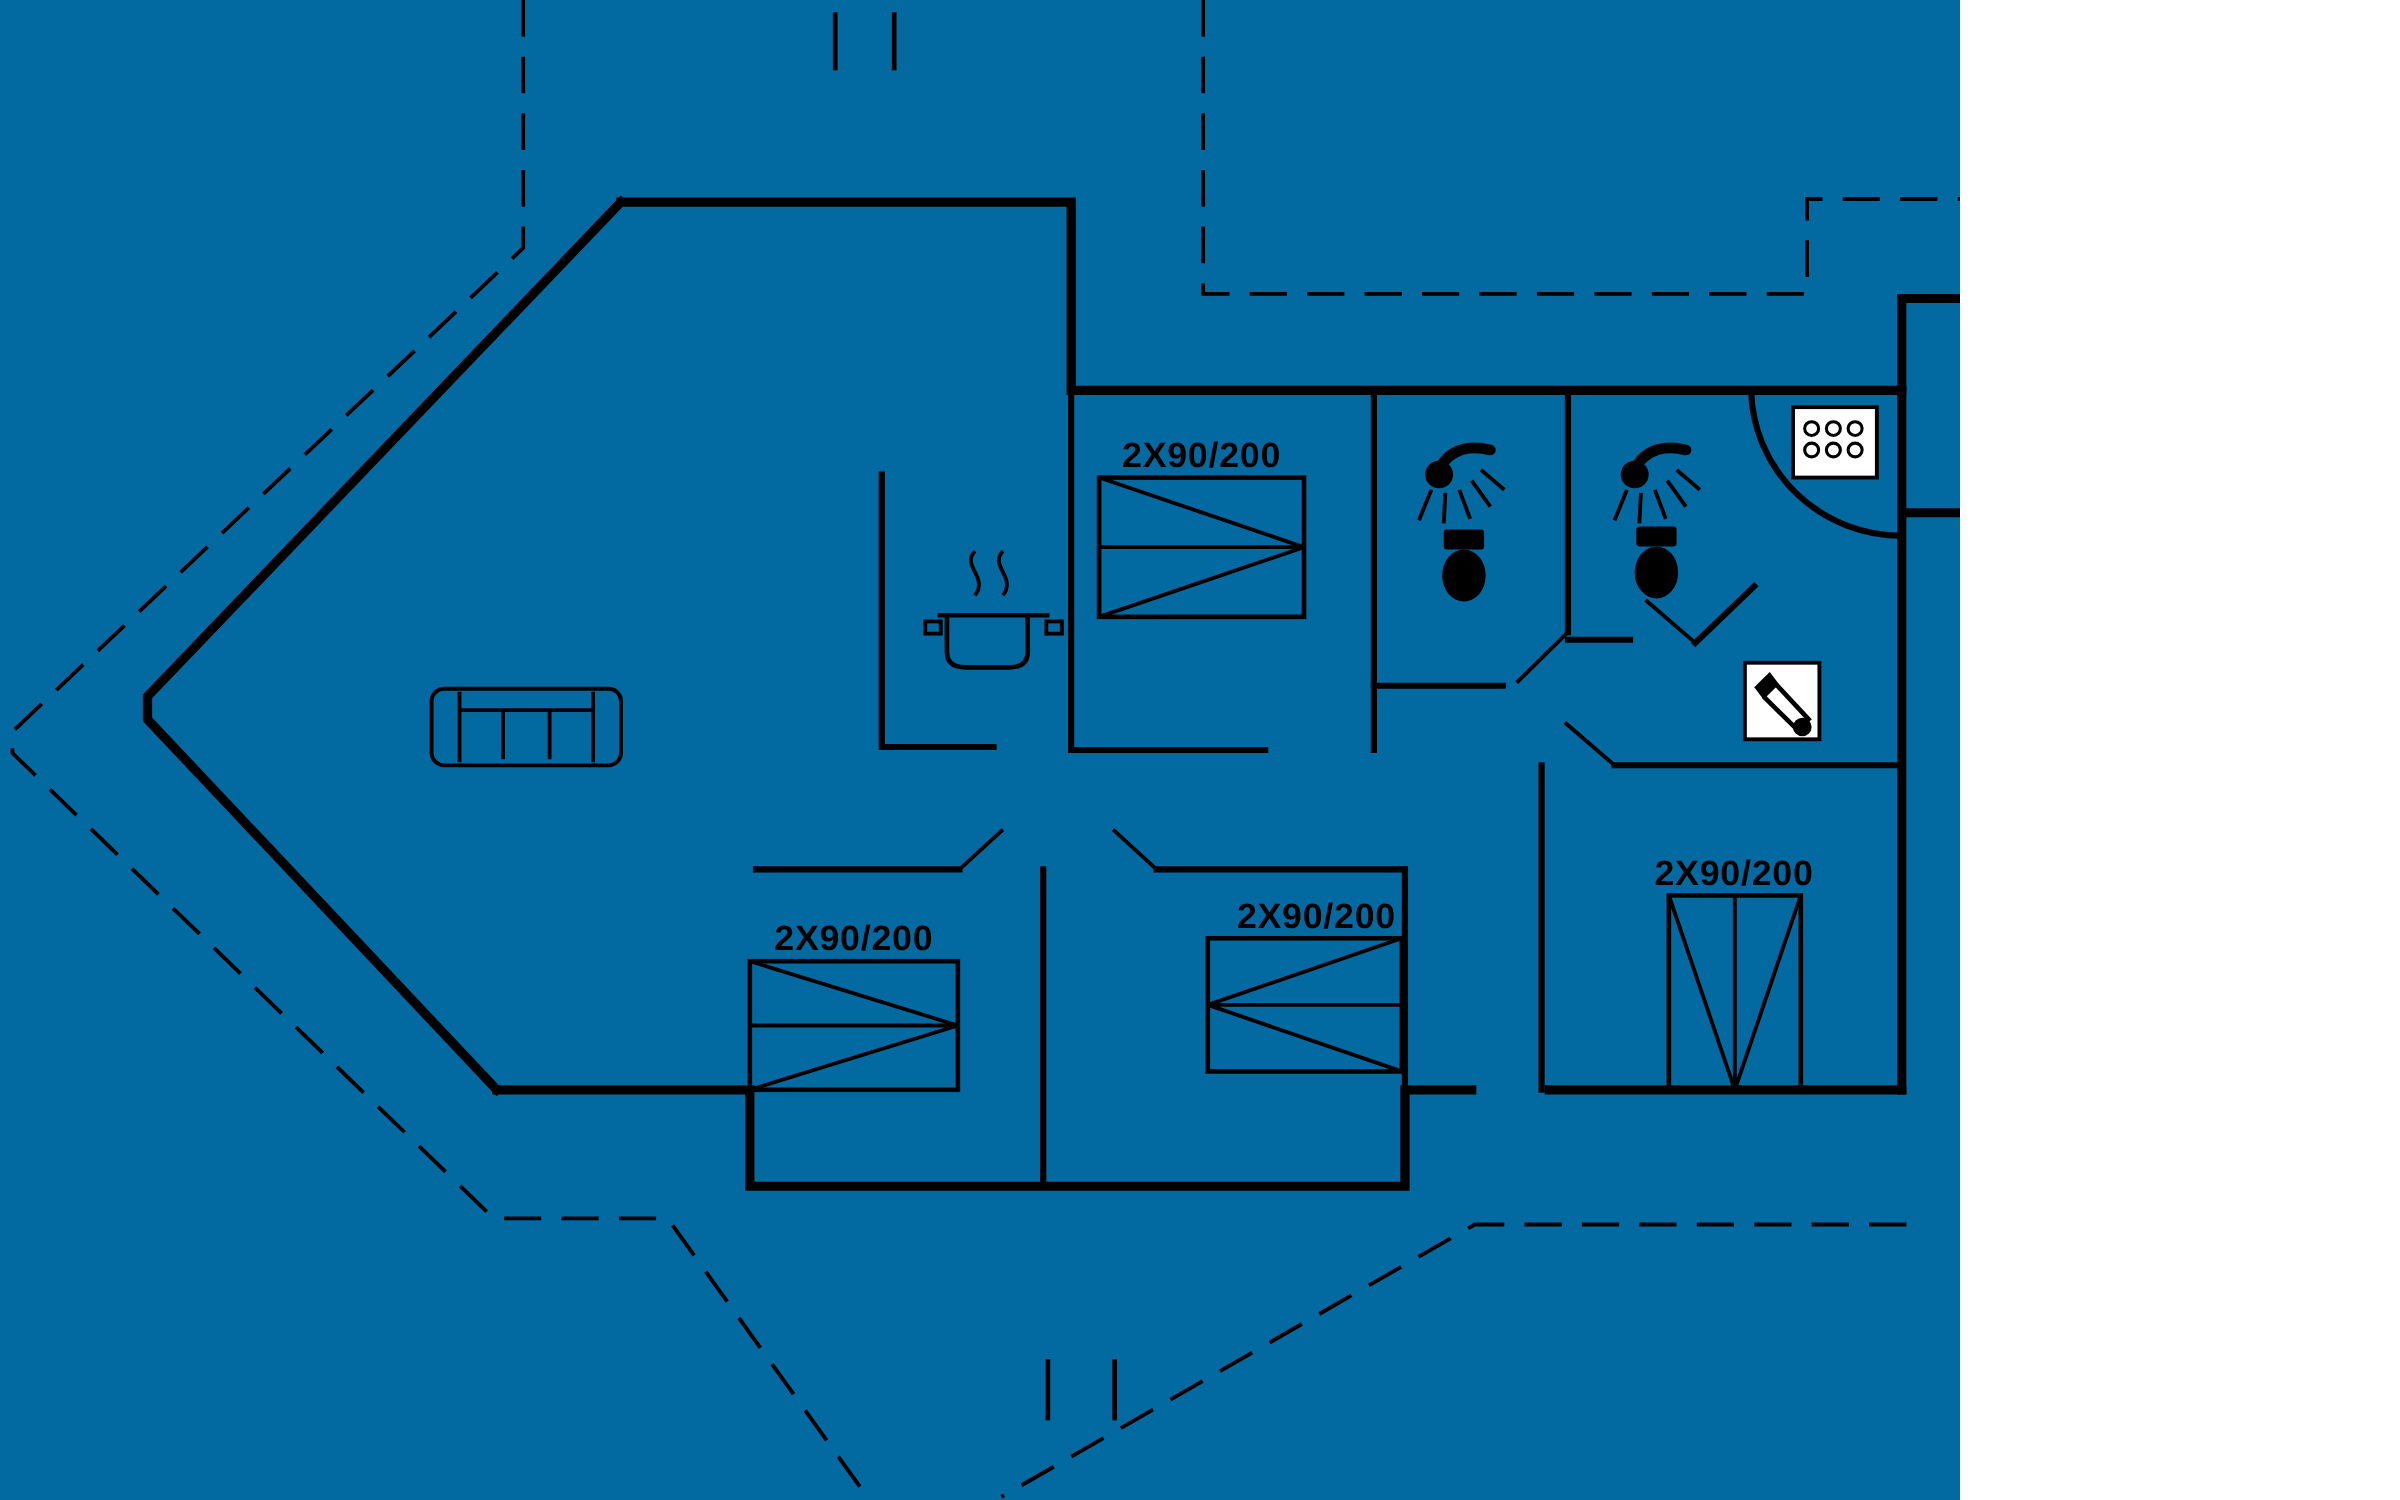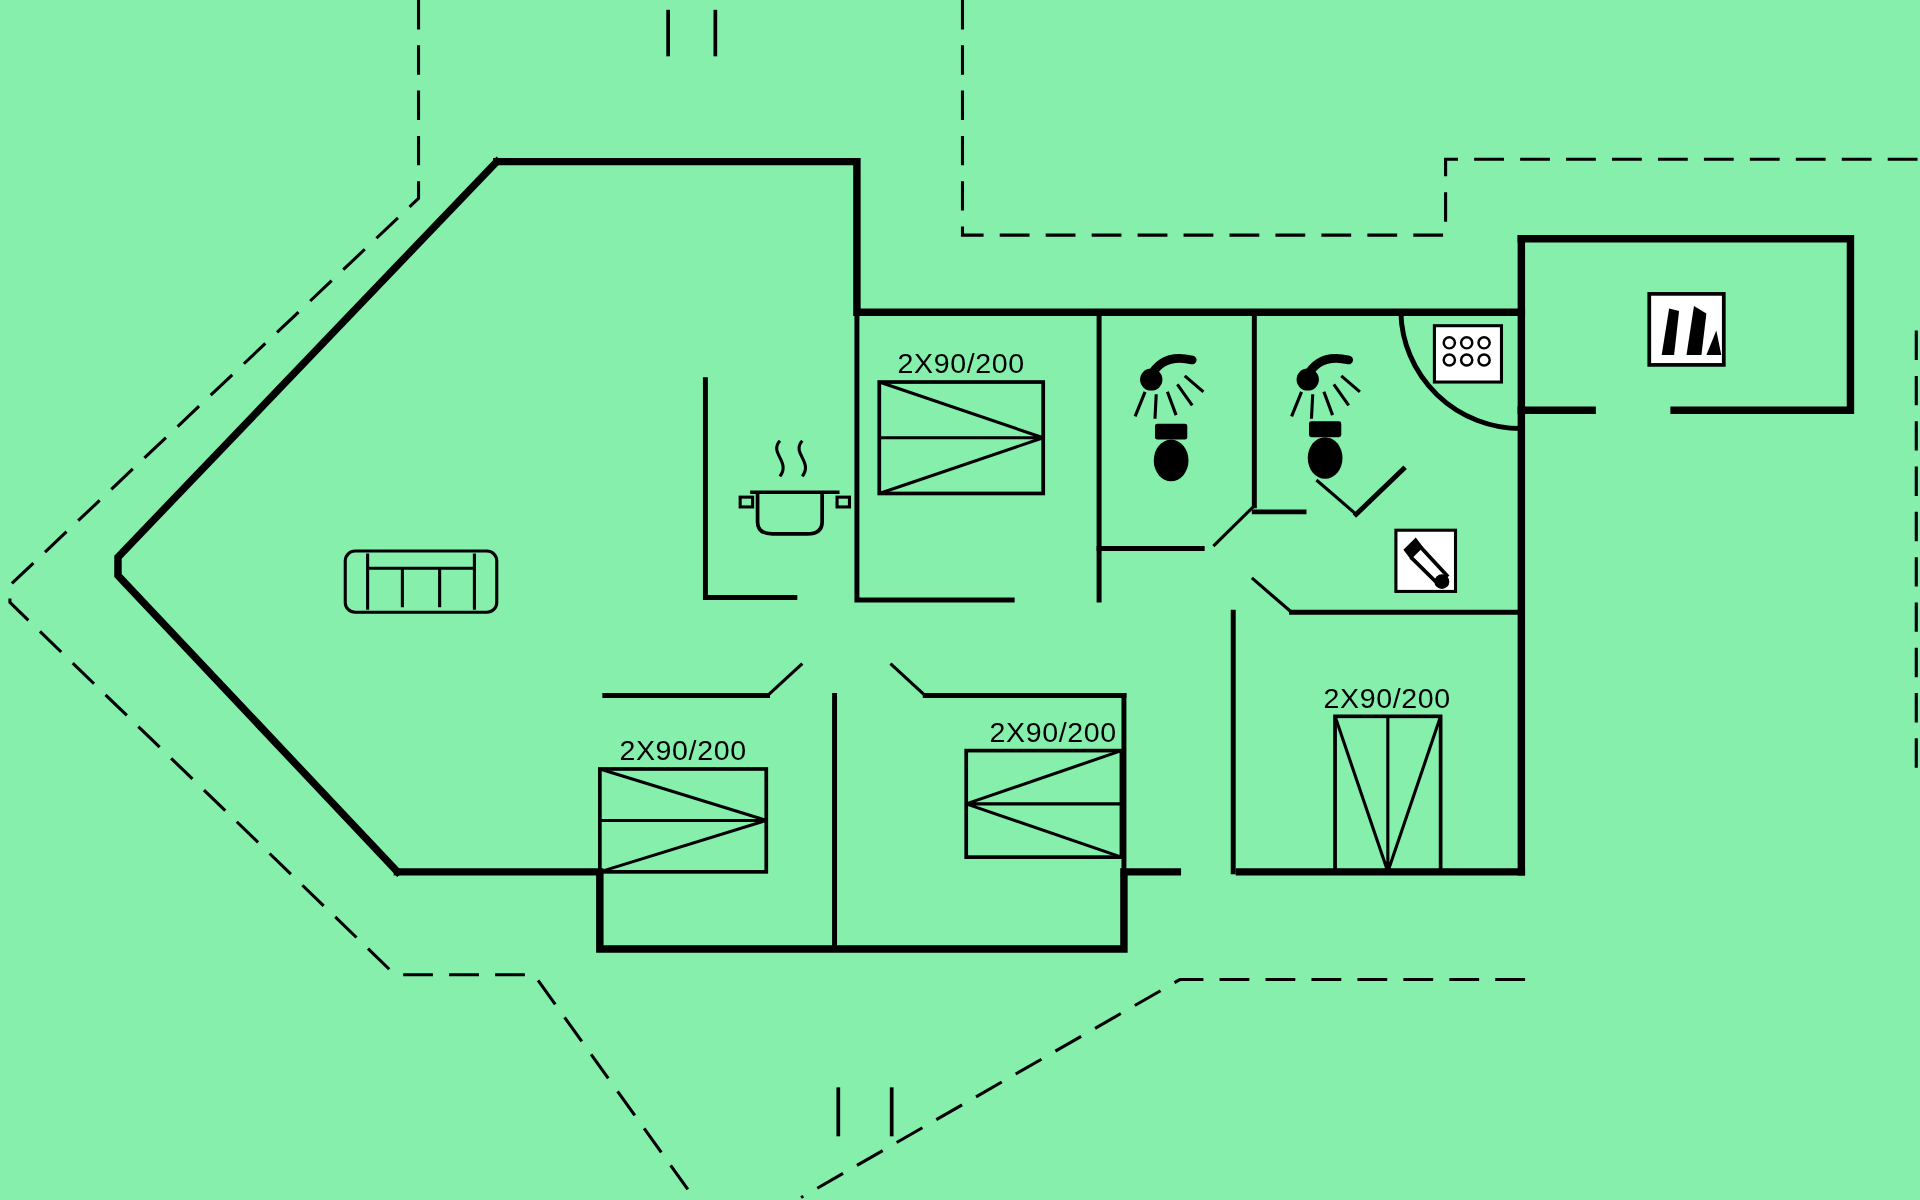--- a/index.html
+++ b/index.html
@@ -1,18 +1,19 @@
 <!DOCTYPE html>
 <html><head>
 <meta charset="utf-8">
 <style>
   html,body{margin:0;padding:0;background:#ffffff;}
   .canvas{
-    width:1920px;height:1200px;background:#86efac;overflow:hidden;position:relative;
+    width:1568px;height:1200px;background:#0369a1;overflow:hidden;position:relative;
     font-family:"Liberation Sans", sans-serif;
+    font-weight:bold;
   }
   svg{display:block;}
   text.bed-label{
     font-family:"Liberation Sans", sans-serif;
     font-size:23px;
     fill:#000000;
     text-anchor:middle;
     letter-spacing:0.5px;
   }
   .wall{stroke:#000;fill:none;stroke-width:6;stroke-linecap:square;}

